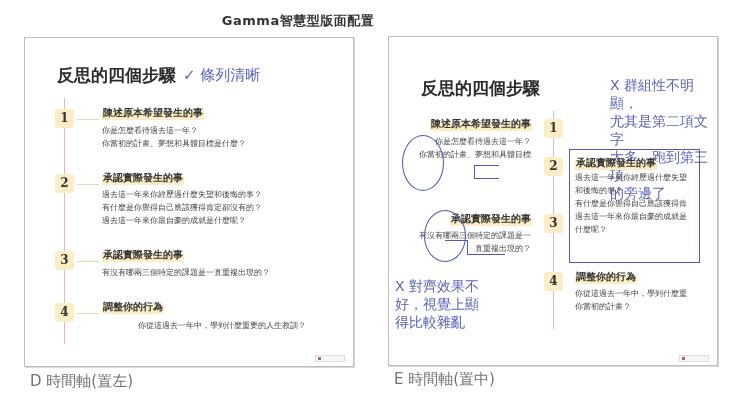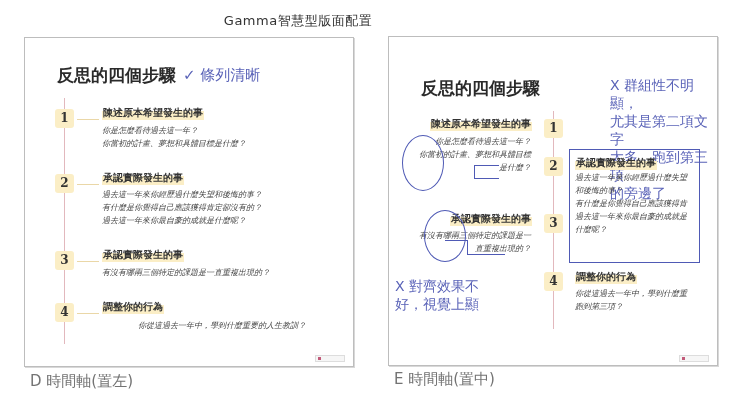--- a/index.html
+++ b/index.html
@@ -1,32 +1,32 @@
 <!DOCTYPE html>
 <html><head>
 <meta charset="utf-8">
 <style>
   html, body { margin: 0; padding: 0; background: #ffffff; }
   body { width: 740px; height: 416px; position: relative; overflow: hidden;
          font-family: "DejaVu Sans", "Liberation Sans", sans-serif; color: #222; }
   .page-title { position: absolute; left: 0; width: 596px; top: 12px; text-align: center;
-                font-size: 13px; color: #333; letter-spacing: 0.5px; }
+                font-size: 13px; color: #333; letter-spacing: 0.5px; font-weight: bold; }
   .panel { position: absolute; background: #fff; border: 1px solid #bdbdbd; box-shadow: 1px 1px 0 #d8d8d8; }
   .panel-left { left: 24px; top: 37px; width: 328px; height: 328px; }
   .panel-right { left: 388px; top: 36px; width: 328px; height: 328px; }
   .slide-title { position: absolute; font-weight: bold; font-size: 17px; color: #2a2a2a; }
   .annot { position: absolute; color: #5a63b8; font-size: 15px; line-height: 18px; }
   .vline { position: absolute; width: 1px; background: #e2b8bd; }
   .num { position: absolute; width: 19px; height: 19px; background: #fbeec6; border-radius: 3px;
          font-weight: bold; font-size: 12px; text-align: center; line-height: 19px; color: #333;
          font-family: "DejaVu Serif", serif; }
   .hline { position: absolute; height: 1px; background: #ead7a7; }
   .step-head { position: absolute; font-weight: bold; font-size: 10px; color: #333;
                background: linear-gradient(transparent 35%, #fbeec6 35%); padding: 0 1px; white-space: nowrap; }
-  .step-body { position: absolute; font-size: 8px; line-height: 13px; color: #444; font-style: italic; }
+  .step-body { position: absolute; font-size: 8px; line-height: 13px; color: #444; }
   .step-body div { white-space: nowrap; }
   .badge { position: absolute; width: 28px; height: 5px; border: 1px solid #ddd; background: #f6f6f6; }
   .badge::before { content: ""; position: absolute; left: 2px; top: 1px; width: 3px; height: 3px; background: #c25b7a; }
   .caption { position: absolute; font-size: 15px; color: #737373; font-family: "DejaVu Sans", sans-serif; }
   .circle { position: absolute; border: 1.3px solid #4f5ab5; border-radius: 50%; }
   .redbox { position: absolute; border: 1.5px solid #4f5ab5; }
   .underline-seg { position: absolute; border-color: #4f5ab5; border-style: solid; border-width: 0; }
 </style>
 </head>
 <body>
@@ -85,21 +85,20 @@
     <div>的旁邊了</div>
   </div>
 
   <div class="vline" style="left:164px; top:74px; height:218px;"></div>
 
   <div class="num" style="left:155px; top:82px;">1</div>
   <div class="step-head" style="right:185px; top:80px;">陳述原本希望發生的事</div>
   <div class="step-body" style="right:186px; top:98px; text-align:right;">
     <div>你是怎麼看待過去這一年？</div>
     <div>你當初的計畫、夢想和具體目標</div>
-    <div>是什麼？</div>
   </div>
 
   <div class="num" style="left:155px; top:120px;">2</div>
   <div class="step-head" style="left:186px; top:119px;">承認實際發生的事</div>
   <div class="step-body" style="left:186px; top:134px;">
     <div>過去這一年來你經歷過什麼失望</div>
     <div>和後悔的事？</div>
     <div>有什麼是你覺得自己應該獲得肯</div>
     <div>過去這一年來你最自豪的成就是</div>
     <div>什麼呢？</div>
@@ -109,31 +108,32 @@
   <div class="step-head" style="right:185px; top:175px;">承認實際發生的事</div>
   <div class="step-body" style="right:186px; top:192px; text-align:right;">
     <div>有沒有哪兩三個特定的課題是一</div>
     <div>直重複出現的？</div>
   </div>
 
   <div class="num" style="left:155px; top:235px;">4</div>
   <div class="step-head" style="left:186px; top:233px;">調整你的行為</div>
   <div class="step-body" style="left:186px; top:250px;">
     <div>你從這過去一年中，學到什麼重</div>
-    <div>跑到第三項？</div>
+    <div>你當初的計畫？</div>
   </div>
 
   <div class="redbox" style="left:180px; top:112px; width:129px; height:112px;"></div>
   <div class="circle" style="left:13px; top:98px; width:40px; height:54px;"></div>
   <div class="circle" style="left:35px; top:173px; width:40px; height:50px;"></div>
   <div class="underline-seg" style="left:85px; top:128px; width:24px; height:12px; border-top-width:1.3px; border-left-width:1.3px; border-bottom-width:1.3px;"></div>
   <div class="underline-seg" style="left:56px; top:203px; width:22px; height:14px; border-top-width:1.3px; border-right-width:1.3px;"></div>
   <div class="underline-seg" style="left:78px; top:217px; width:38px; height:0; border-bottom-width:1.3px;"></div>
 
   <div class="annot" style="left:6px; top:240px; font-size:14px;">
     <div>X 對齊效果不</div>
     <div>好，視覺上顯</div>
+    <div>得比較雜亂</div>
   </div>
 
   <div class="badge" style="left:290px; top:318px;"></div>
 </div>
 
 <div class="caption" style="left:394px; top:370px;">E 時間軸(置中)</div>
 
 </body></html>

